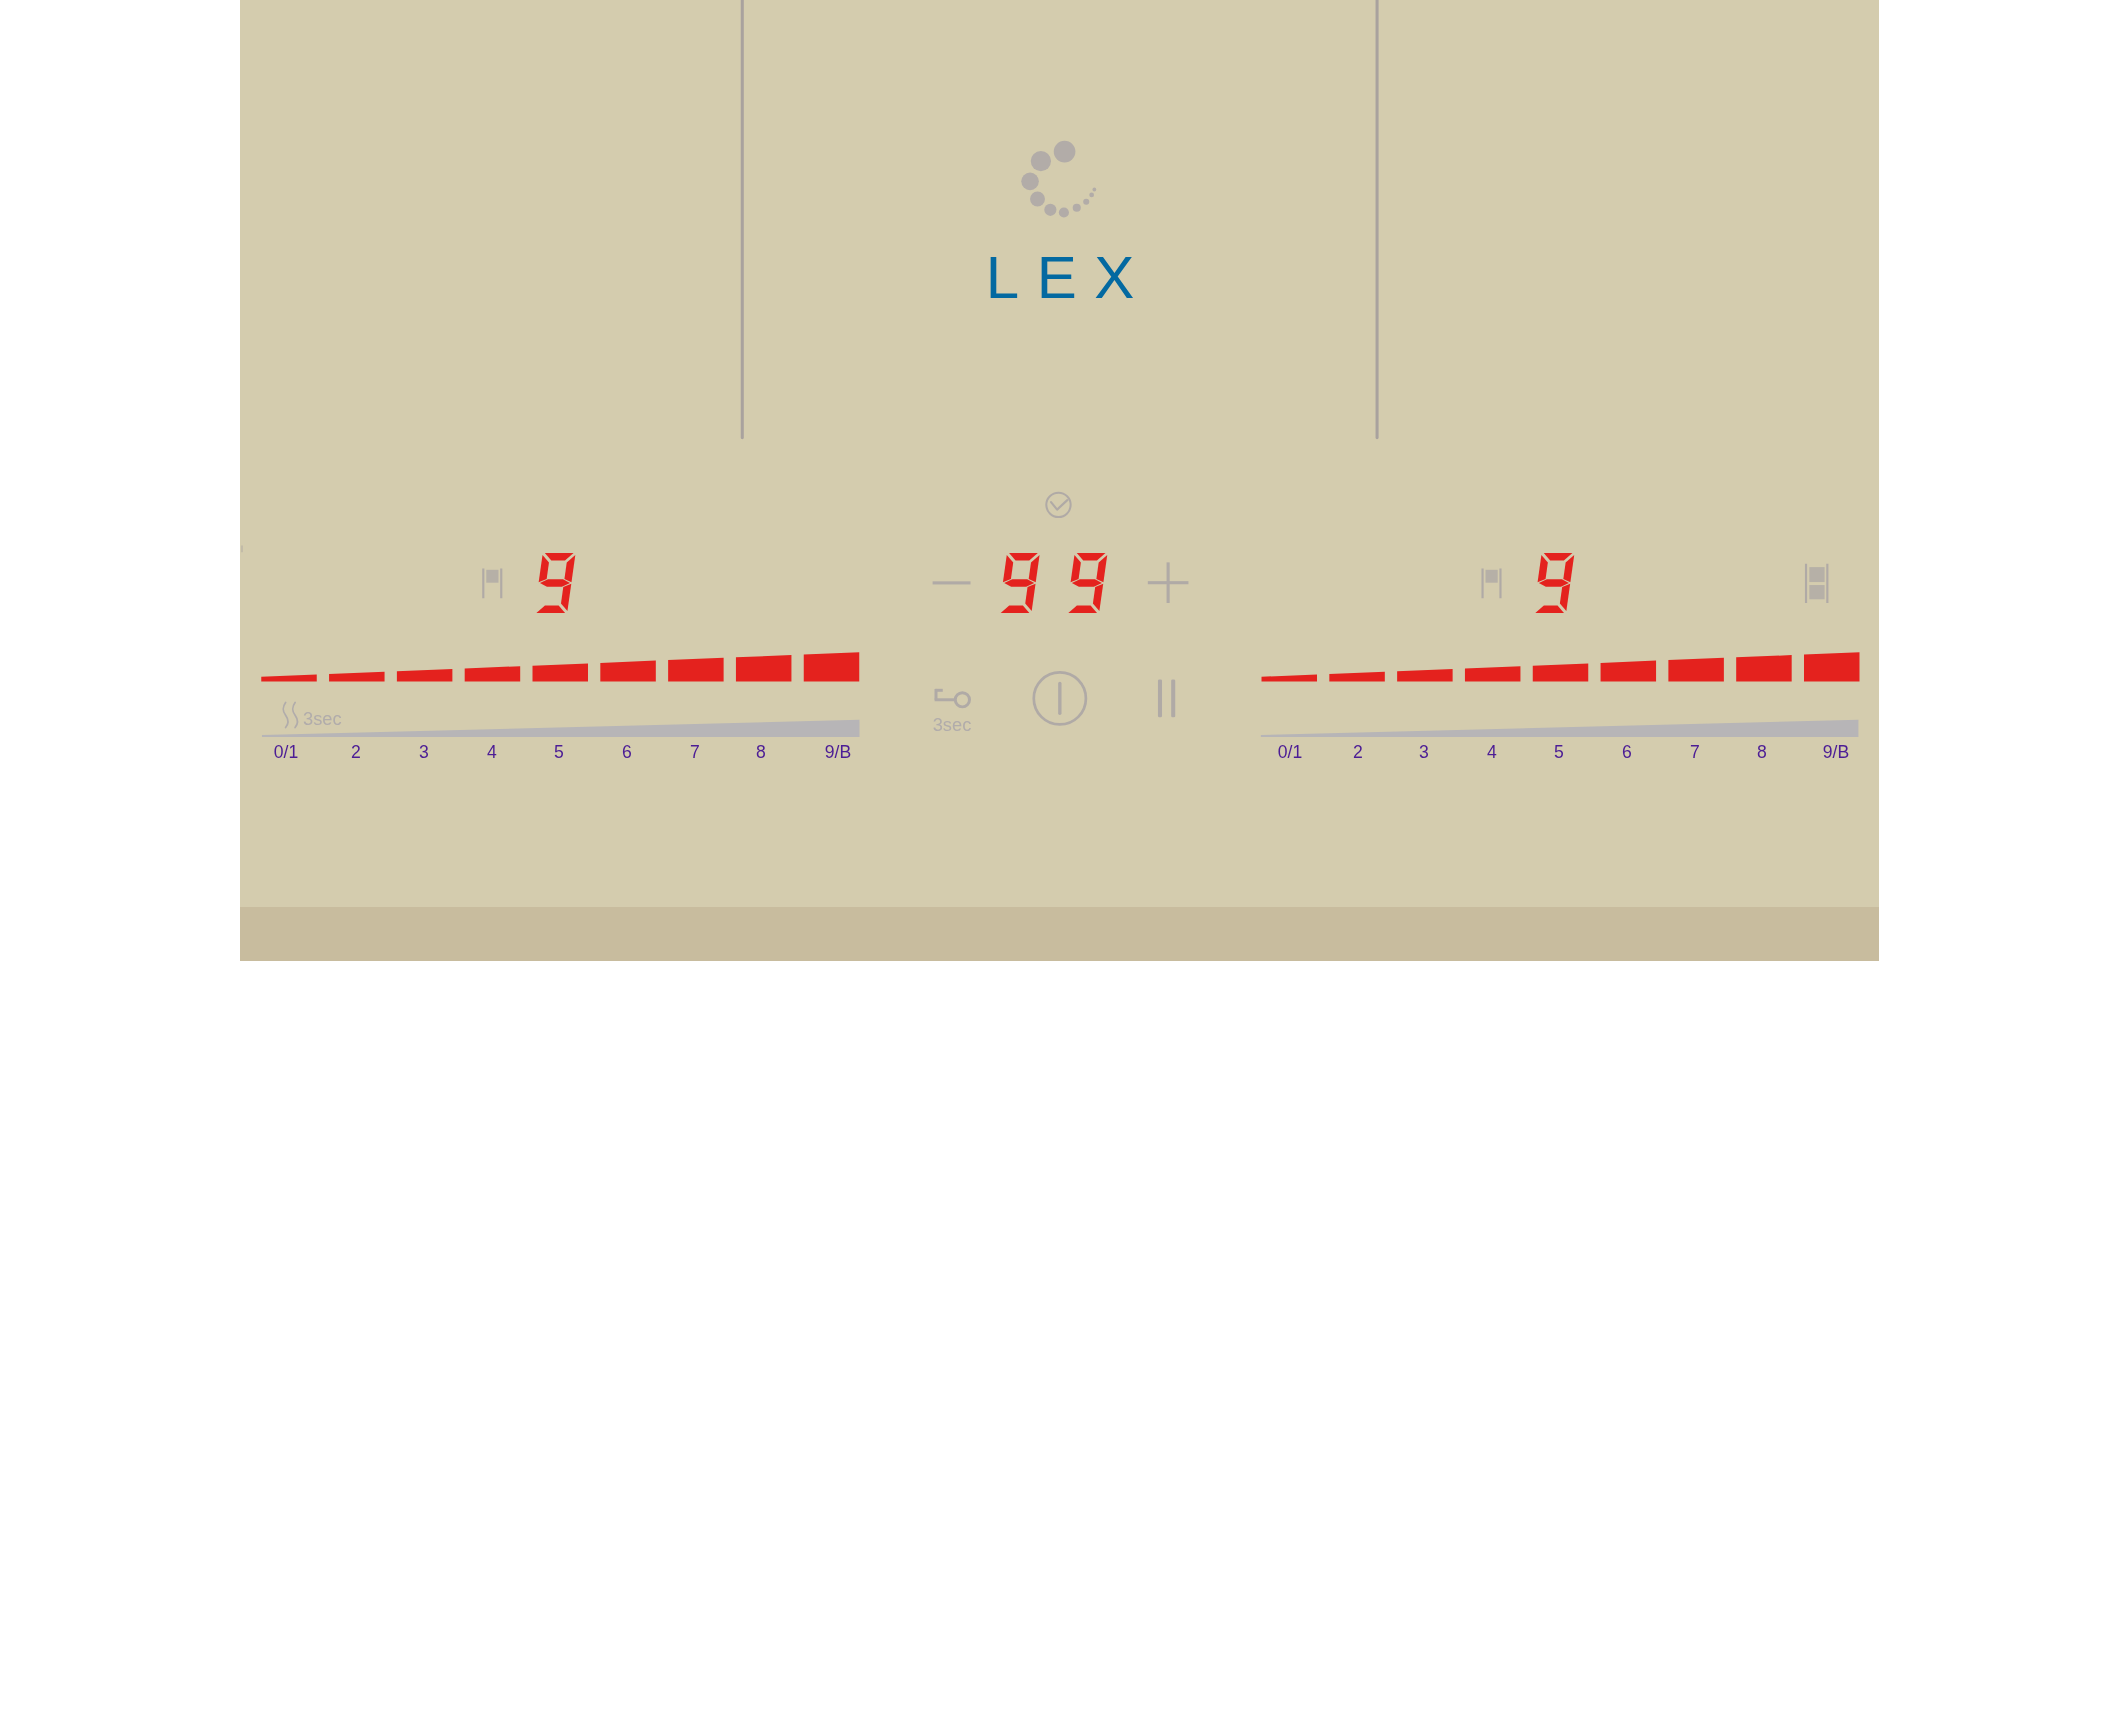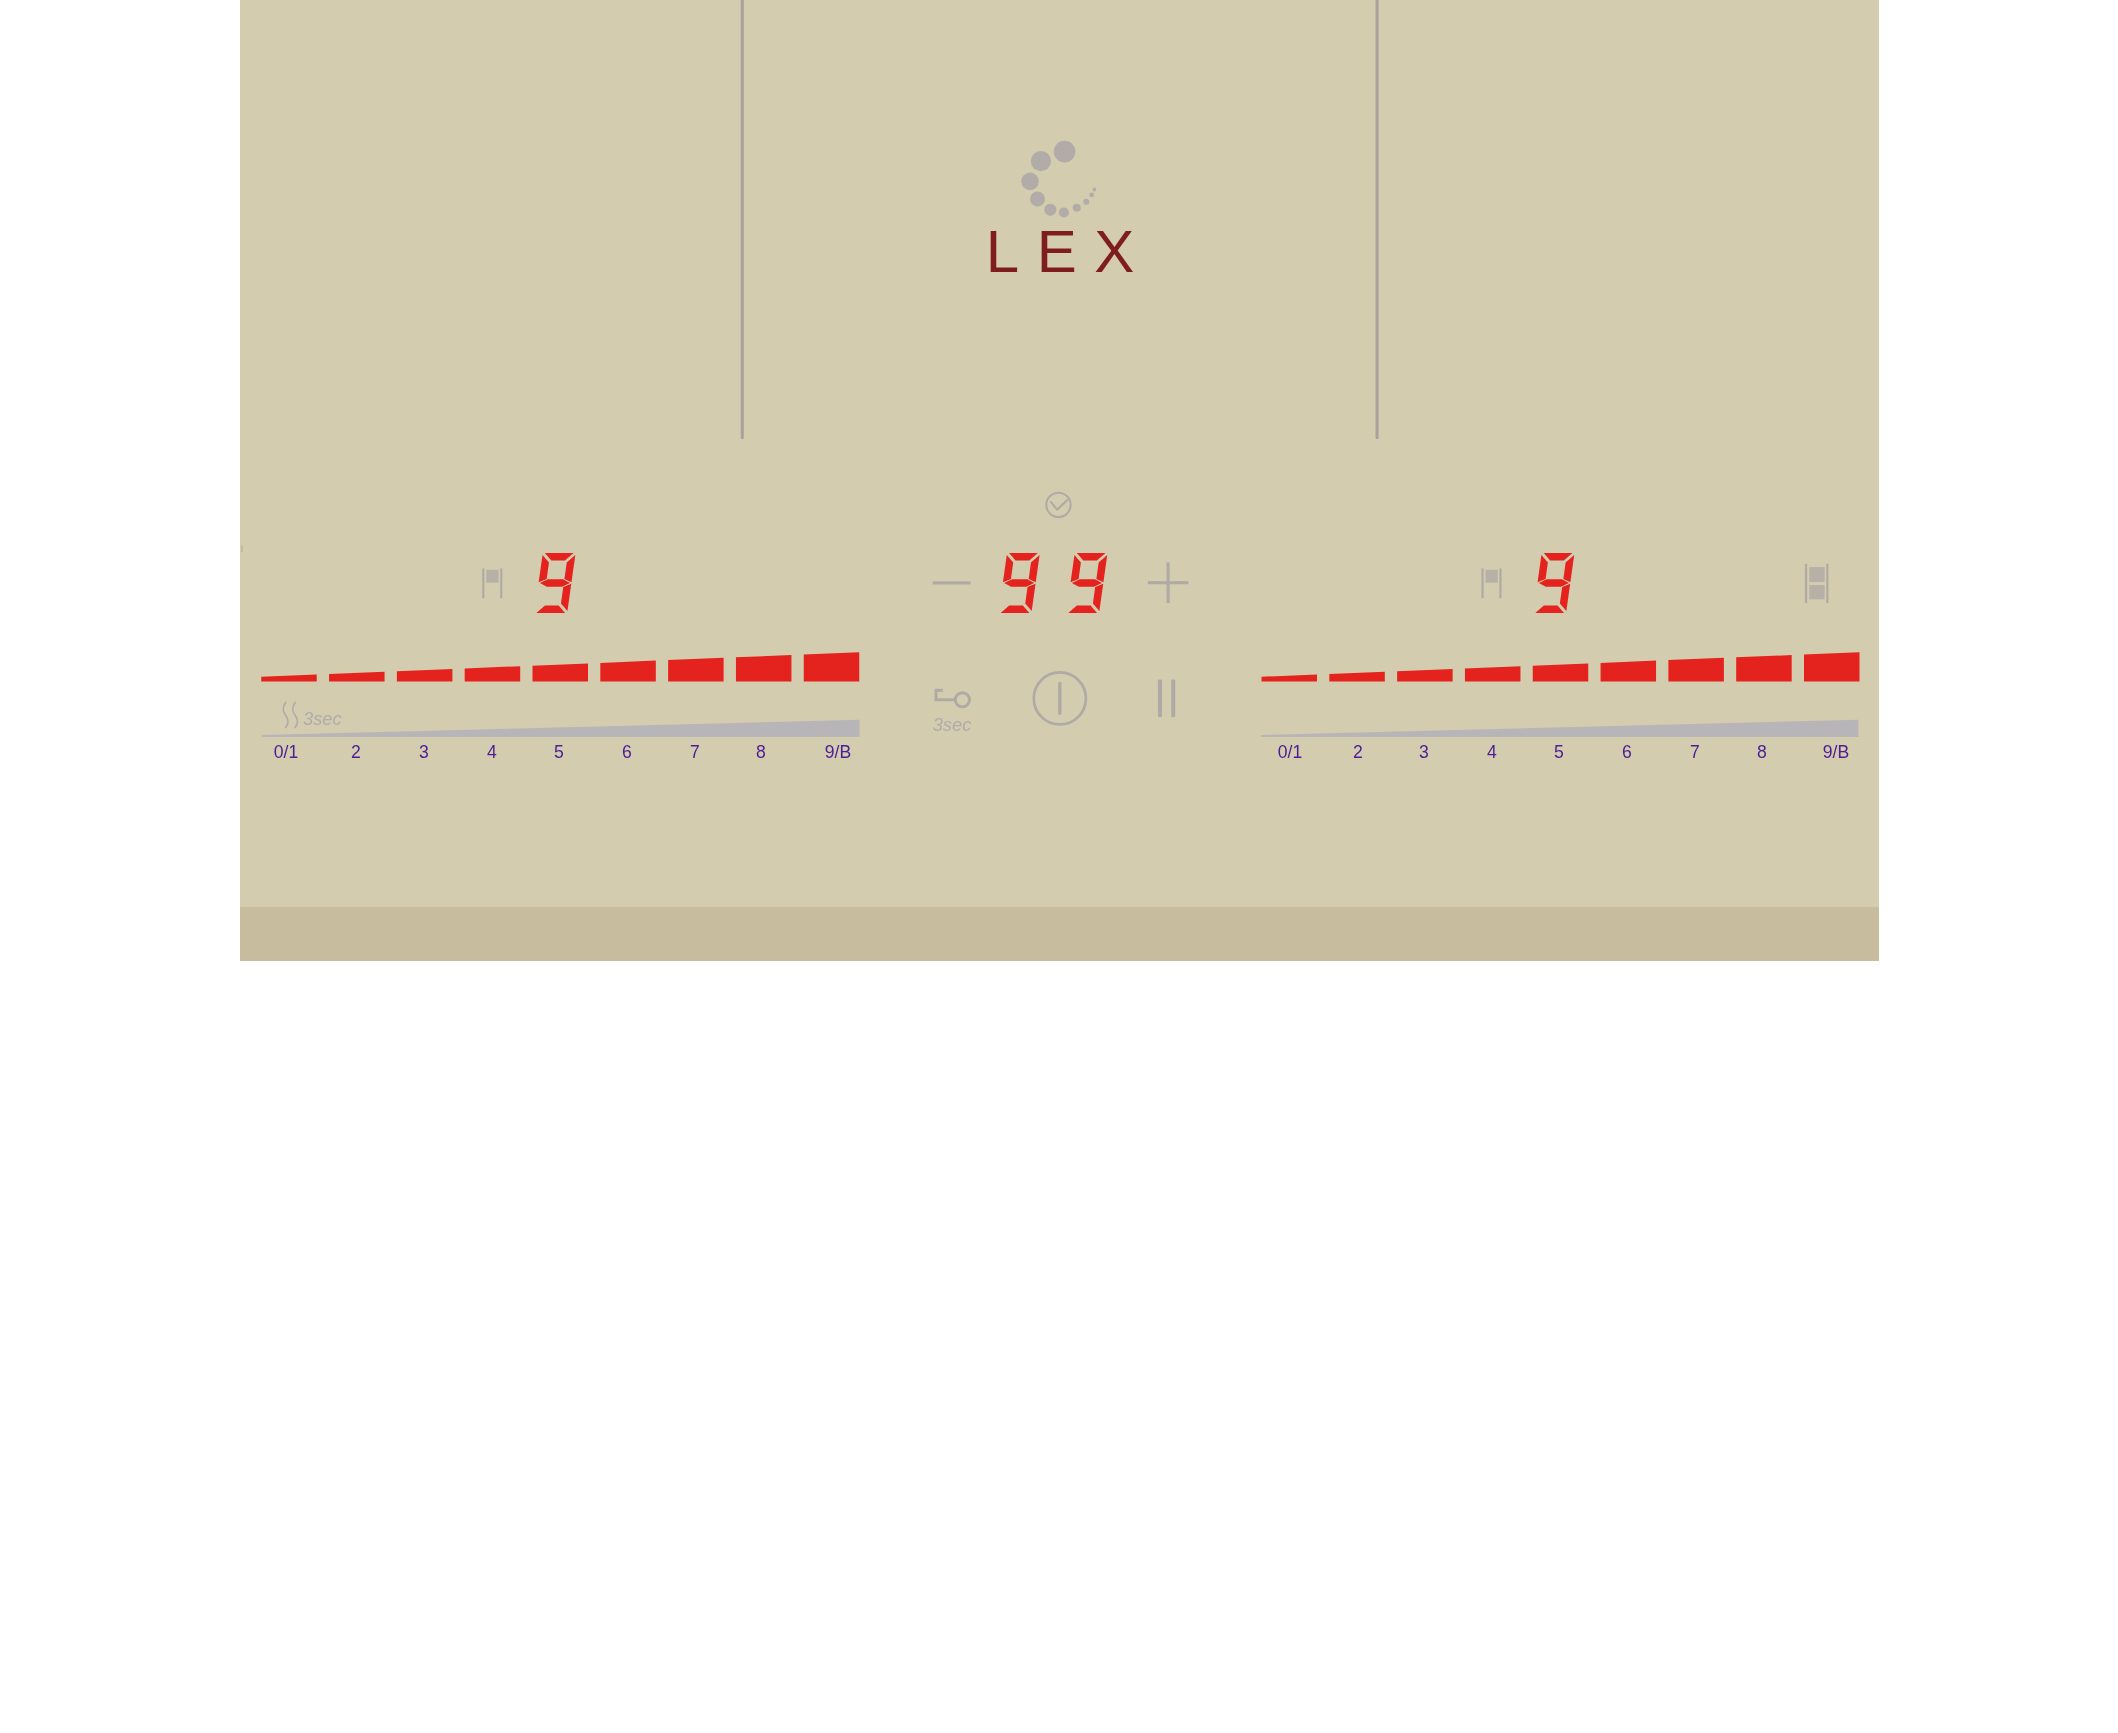--- a/index.html
+++ b/index.html
@@ -1,24 +1,24 @@
 <!DOCTYPE html>
 <html style="font-size:10.8px"><head>
 <meta charset="utf-8">
 <style>
   html,body{margin:0;padding:0;}
   body{width:2119px;height:1733px;position:relative;background:#ffffff;
        font-family:"Liberation Sans", sans-serif;overflow:hidden;}
   .panel{position:absolute;left:240px;top:0;width:1639px;height:907px;background:#d4ccae;}
   .panel-edge{position:absolute;left:240px;top:907px;width:1639px;height:54px;background:#c8bc9e;}
   svg#vec{position:absolute;left:0;top:0;}
-  .lex{position:absolute;top:222px;left:1060px;transform:translateX(-50%);
+  .lex{position:absolute;top:248px;left:1060px;transform:translateX(-50%);
        font-size:60px;font-weight:500;letter-spacing:17.6px;padding-left:17.6px;
-       color:#7f1d1d;line-height:60px;text-align:center;}
-  .hold-label{position:absolute;color:#b1acab;font-size:18.3px;line-height:18.3px;font-style:italic;}
+       color:#0369a1;line-height:60px;text-align:center;}
+  .hold-label{position:absolute;color:#b1acab;font-size:18.3px;line-height:18.3px;}
   .hold-left{left:303px;top:710px;}
   .hold-center{left:952px;top:716px;transform:translateX(-50%);}
   .scale-label{position:absolute;transform:translateX(-50%);color:#4c1d95;
        font-size:17.6px;line-height:17.6px;white-space:nowrap;}
 </style>
 </head>
 <body>
 
 <div class="panel"></div>
 <div class="panel-edge"></div>

